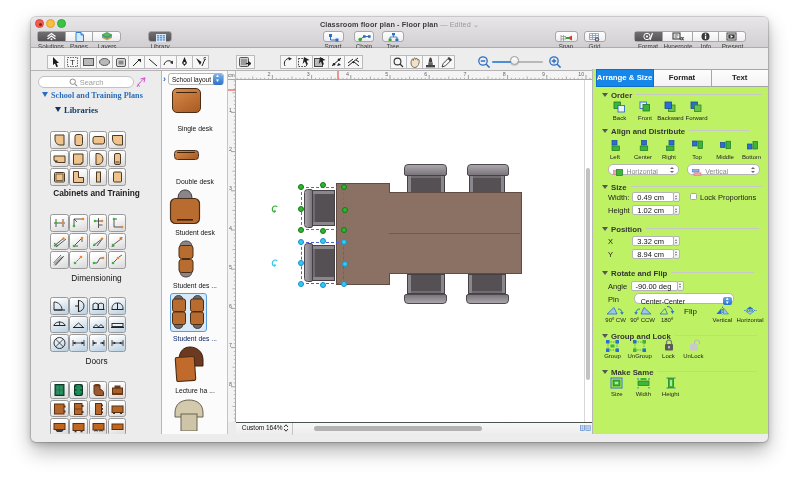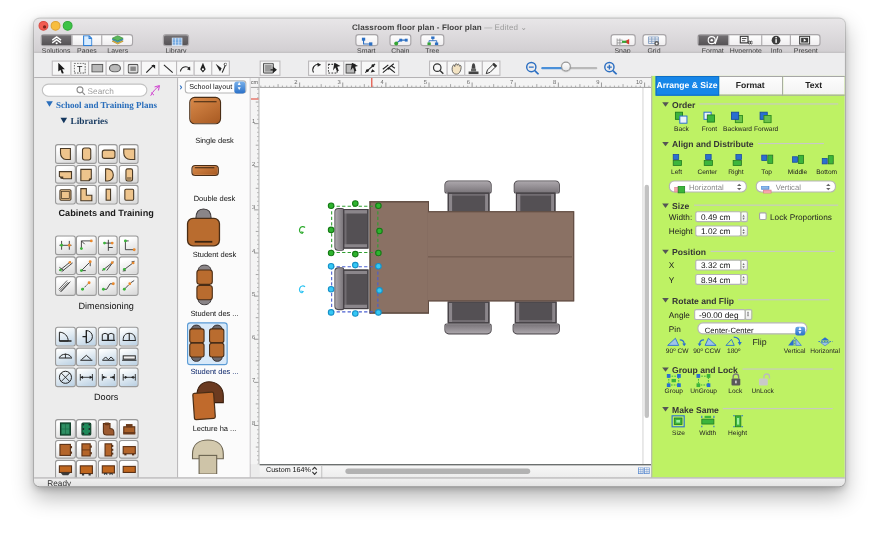--- a/index.html
+++ b/index.html
@@ -1080,16 +1080,13 @@
     <svg class="abs" style="left:72.5px;top:308.4px;" width="10" height="12">
         <rect x="2.5" y="1" width="5" height="10" fill="#3cb53c" stroke="#1d7a1d" stroke-width=".7"></rect>
         <path d="M.5 1h1.5M.5 11h1.5M8 1h1.5M8 11h1.5" stroke="#2a6fd0" stroke-width="1"></path>
         <rect x="4" y="3" width="2" height="6" fill="#9ef09e"></rect>
       </svg>
     <div class="ilabel" style="left:23.8px;top:322.1px;">Size</div>
     <div class="ilabel" style="left:50.3px;top:322.1px;">Width</div>
     <div class="ilabel" style="left:77.5px;top:322.1px;">Height</div>
   </div>
 
-  <div id="statusbar">
-      <span style="position:absolute;left:12px;top:.5px;">Ready</span>
-    </div>
 </div>
 
 </body></html>

